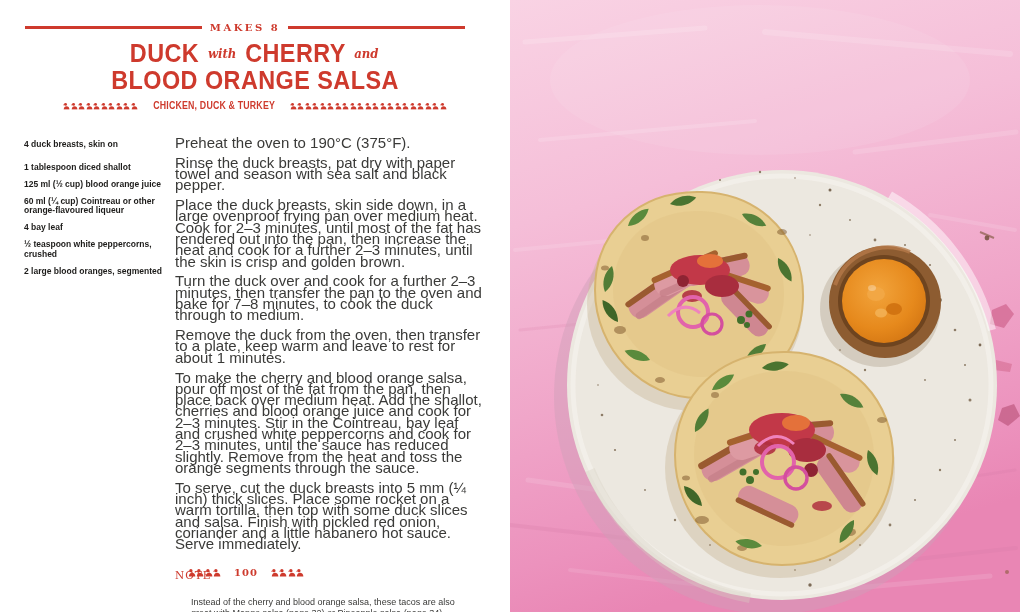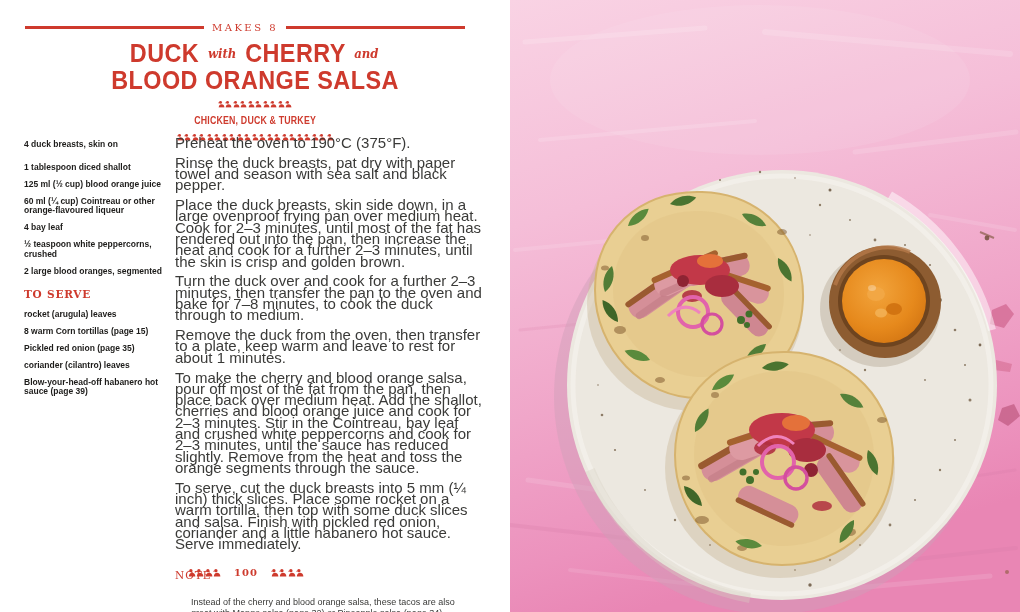--- a/index.html
+++ b/index.html
@@ -4,33 +4,33 @@
 <style>
   :root{ --red:#ce3a2d; --ink:#1d1c1a; }
   html,body{margin:0;padding:0;background:#888;}
   .spread{position:relative;width:1020px;height:612px;background:#ffffff;overflow:hidden;
           font-family:"Liberation Sans",sans-serif;}
   .page-left{position:absolute;left:0;top:0;width:510px;height:612px;background:#fff;}
 
   
   .makes-banner{position:absolute;top:22px;left:25px;width:440px;display:flex;align-items:center;}
   .banner-line{flex:1;height:3px;background:var(--red);}
-  .makes-label{font-family:"DejaVu Serif",serif;font-weight:normal;color:var(--red);
+  .makes-label{font-family:"DejaVu Serif",serif;font-weight:bold;color:var(--red);
                font-size:10px;letter-spacing:2.5px;margin:0 8px;white-space:nowrap;}
 
   
   .title{position:absolute;top:42px;left:0;width:510px;text-align:center;color:var(--red);
          font-weight:bold;transform:scaleX(0.9);}
   .title-line{font-size:26px;line-height:23px;letter-spacing:0.5px;}
   .script{font-family:"DejaVu Serif",serif;font-style:italic;font-size:13px;letter-spacing:0;
           position:relative;top:-4px;padding:0 2px;}
 
   
   .category{position:absolute;top:100px;left:0;width:510px;display:flex;justify-content:center;
-            align-items:center;gap:7px;flex-direction:column;}
+            align-items:center;gap:7px;}
   .cat-label{color:var(--red);font-size:10px;font-weight:bold;letter-spacing:0.2px;
              transform:scaleX(0.88);white-space:nowrap;}
   .icon-row{display:flex;align-items:center;gap:0.5px;}
   .duck{width:7px;height:8px;fill:var(--red);}
   .footer .duck{width:8px;height:9px;}
 
   
   .ingredients{position:absolute;left:24px;top:140px;width:141px;color:var(--ink);}
   .ing-lead{font-size:8.5px;font-weight:bold;line-height:9.5px;margin:0 0 13px;}
   .ing-heading{font-family:"DejaVu Serif",serif;font-weight:bold;color:var(--red);
@@ -196,30 +196,20 @@
         <div class="ing-items">
             <p class="ing-item">1 tablespoon diced shallot</p>
             <p class="ing-item">125 ml (½ cup) blood orange juice</p>
             <p class="ing-item">60 ml (¼ cup) Cointreau or other orange-flavoured liqueur</p>
             <p class="ing-item">4 bay leaf</p>
             <p class="ing-item">½ teaspoon white peppercorns, crushed</p>
             <p class="ing-item">2 large blood oranges, segmented</p>
           </div>
       </div>
 
-      <div class="ing-section">
-        <div class="ing-heading">TO SERVE</div>
-        <div class="ing-items">
-            <p class="ing-item">rocket (arugula) leaves</p>
-            <p class="ing-item">8 warm Corn tortillas (page 15)</p>
-            <p class="ing-item">Pickled red onion (page 35)</p>
-            <p class="ing-item">coriander (cilantro) leaves</p>
-            <p class="ing-item">Blow-your-head-off habanero hot sauce (page 39)</p>
-          </div>
-      </div>
     </div>
 
     <div class="method">
       <div class="method-paragraphs">
           <p class="method-p">Preheat the oven to 190°C (375°F).</p>
           <p class="method-p">Rinse the duck breasts, pat dry with paper towel and season with sea salt and black pepper.</p>
           <p class="method-p">Place the duck breasts, skin side down, in a large ovenproof frying pan over medium heat. Cook for 2–3 minutes, until most of the fat has rendered out into the pan, then increase the heat and cook for a further 2–3 minutes, until the skin is crisp and golden brown.</p>
           <p class="method-p">Turn the duck over and cook for a further 2–3 minutes, then transfer the pan to the oven and bake for 7–8 minutes, to cook the duck through to medium.</p>
           <p class="method-p">Remove the duck from the oven, then transfer to a plate, keep warm and leave to rest for about 1 minutes.</p>
           <p class="method-p">To make the cherry and blood orange salsa, pour off most of the fat from the pan, then place back over medium heat. Add the shallot, cherries and blood orange juice and cook for 2–3 minutes. Stir in the Cointreau, bay leaf and crushed white peppercorns and cook for 2–3 minutes, until the sauce has reduced slightly. Remove from the heat and toss the orange segments through the sauce.</p>

